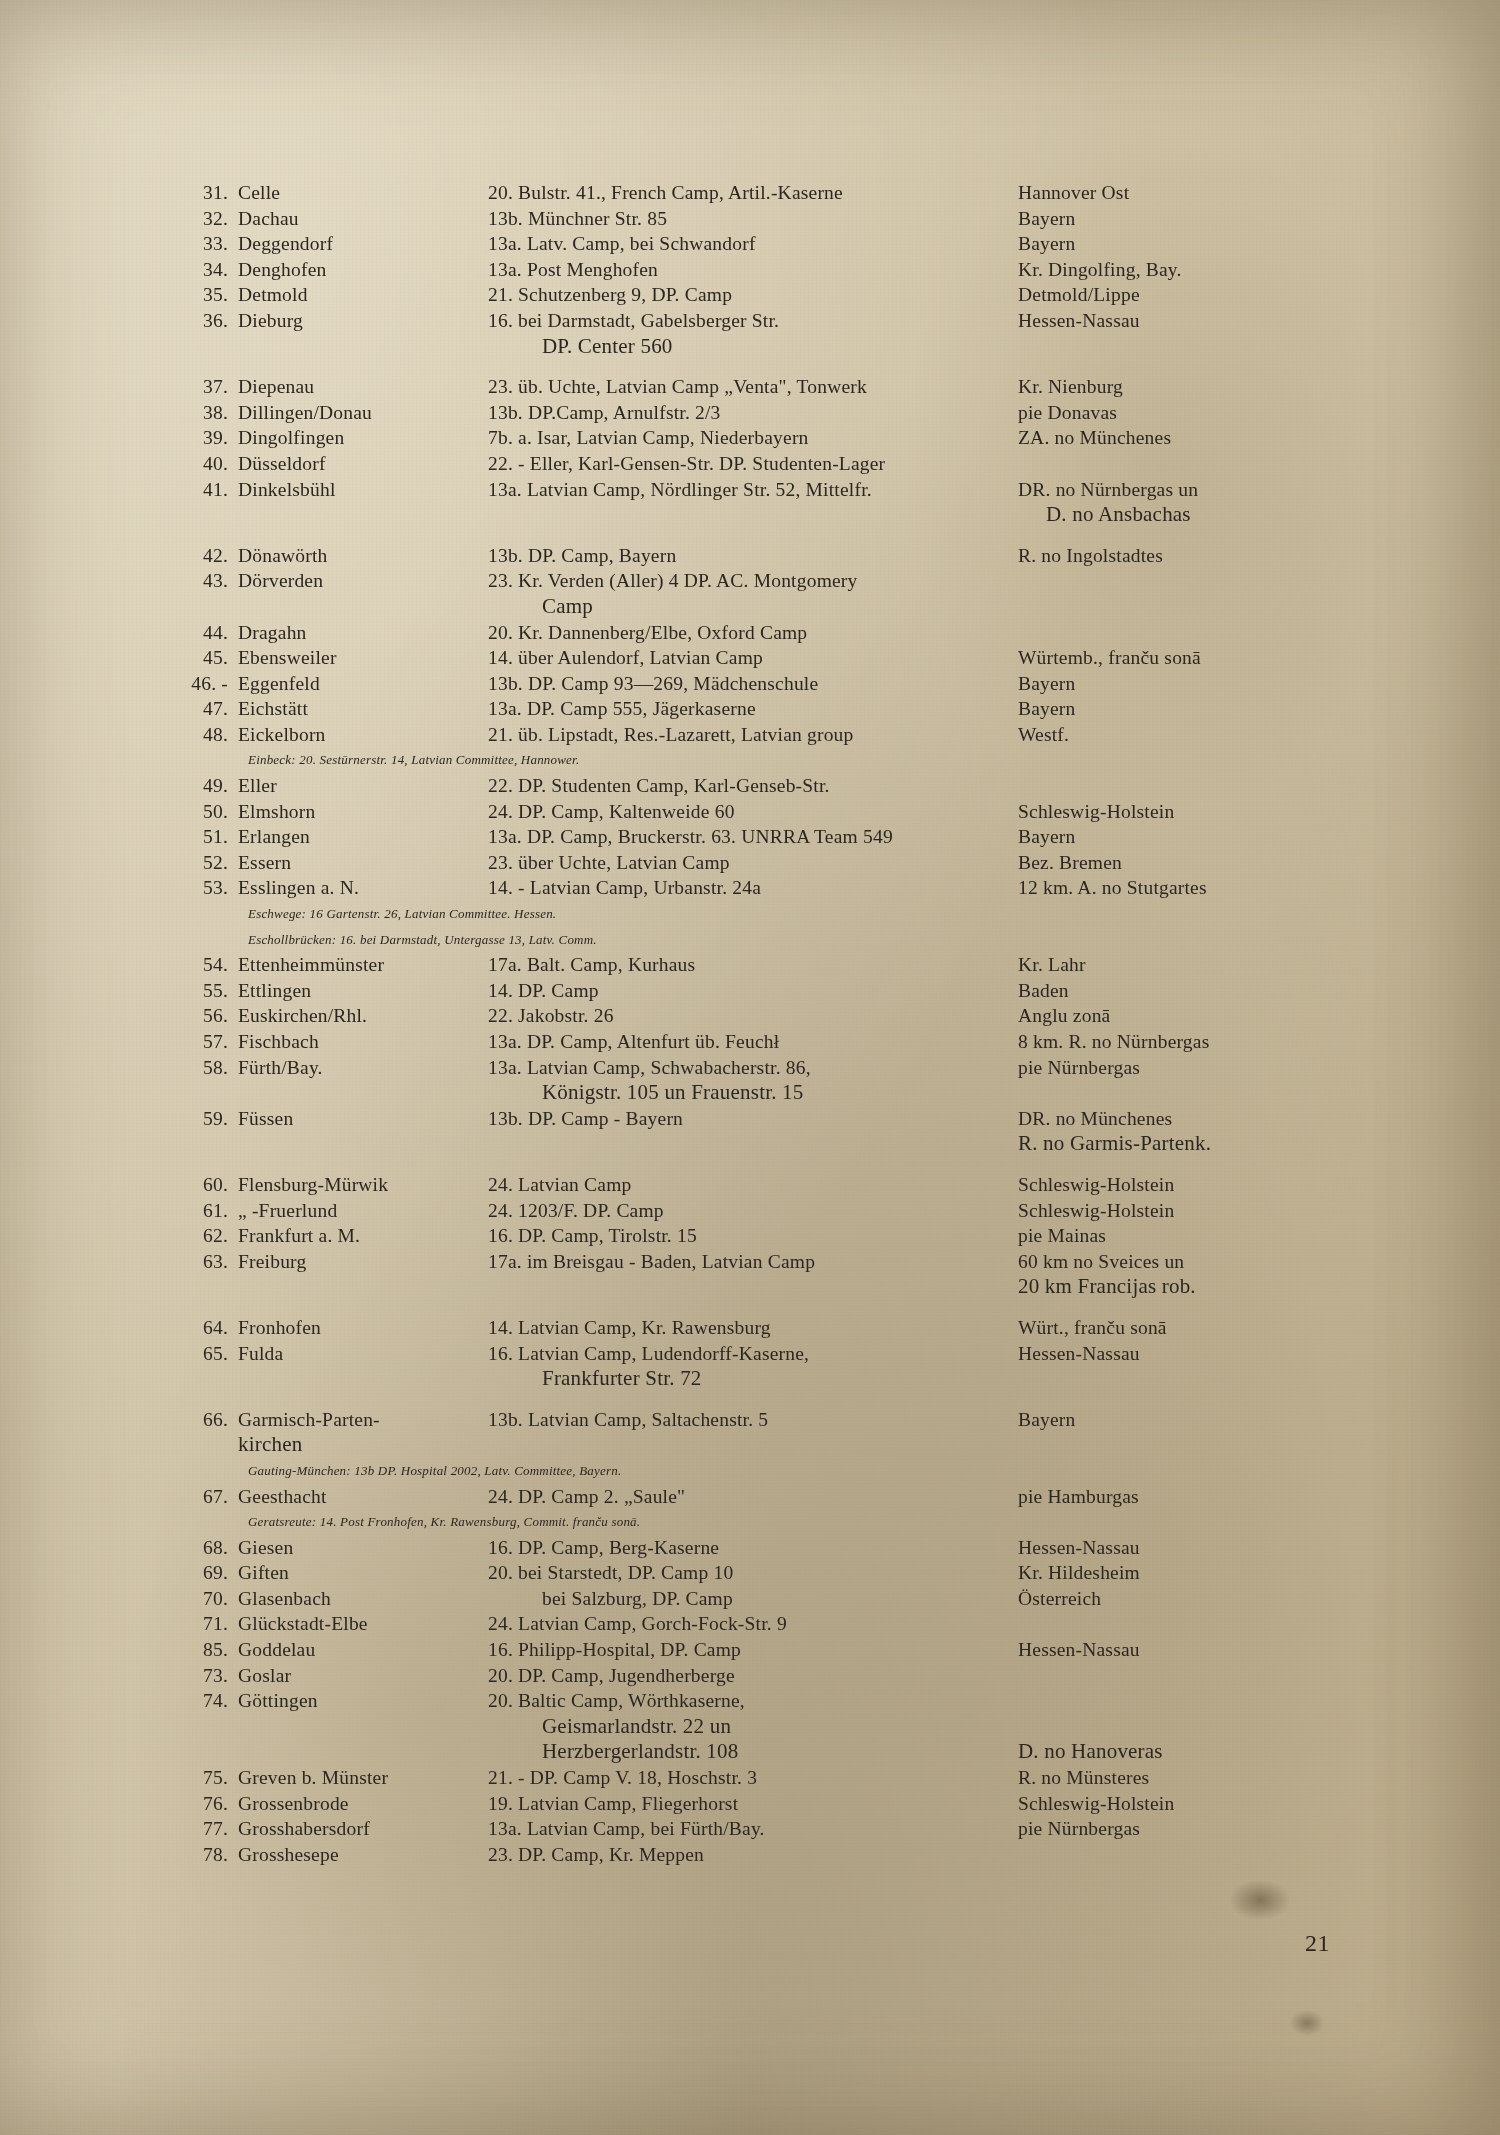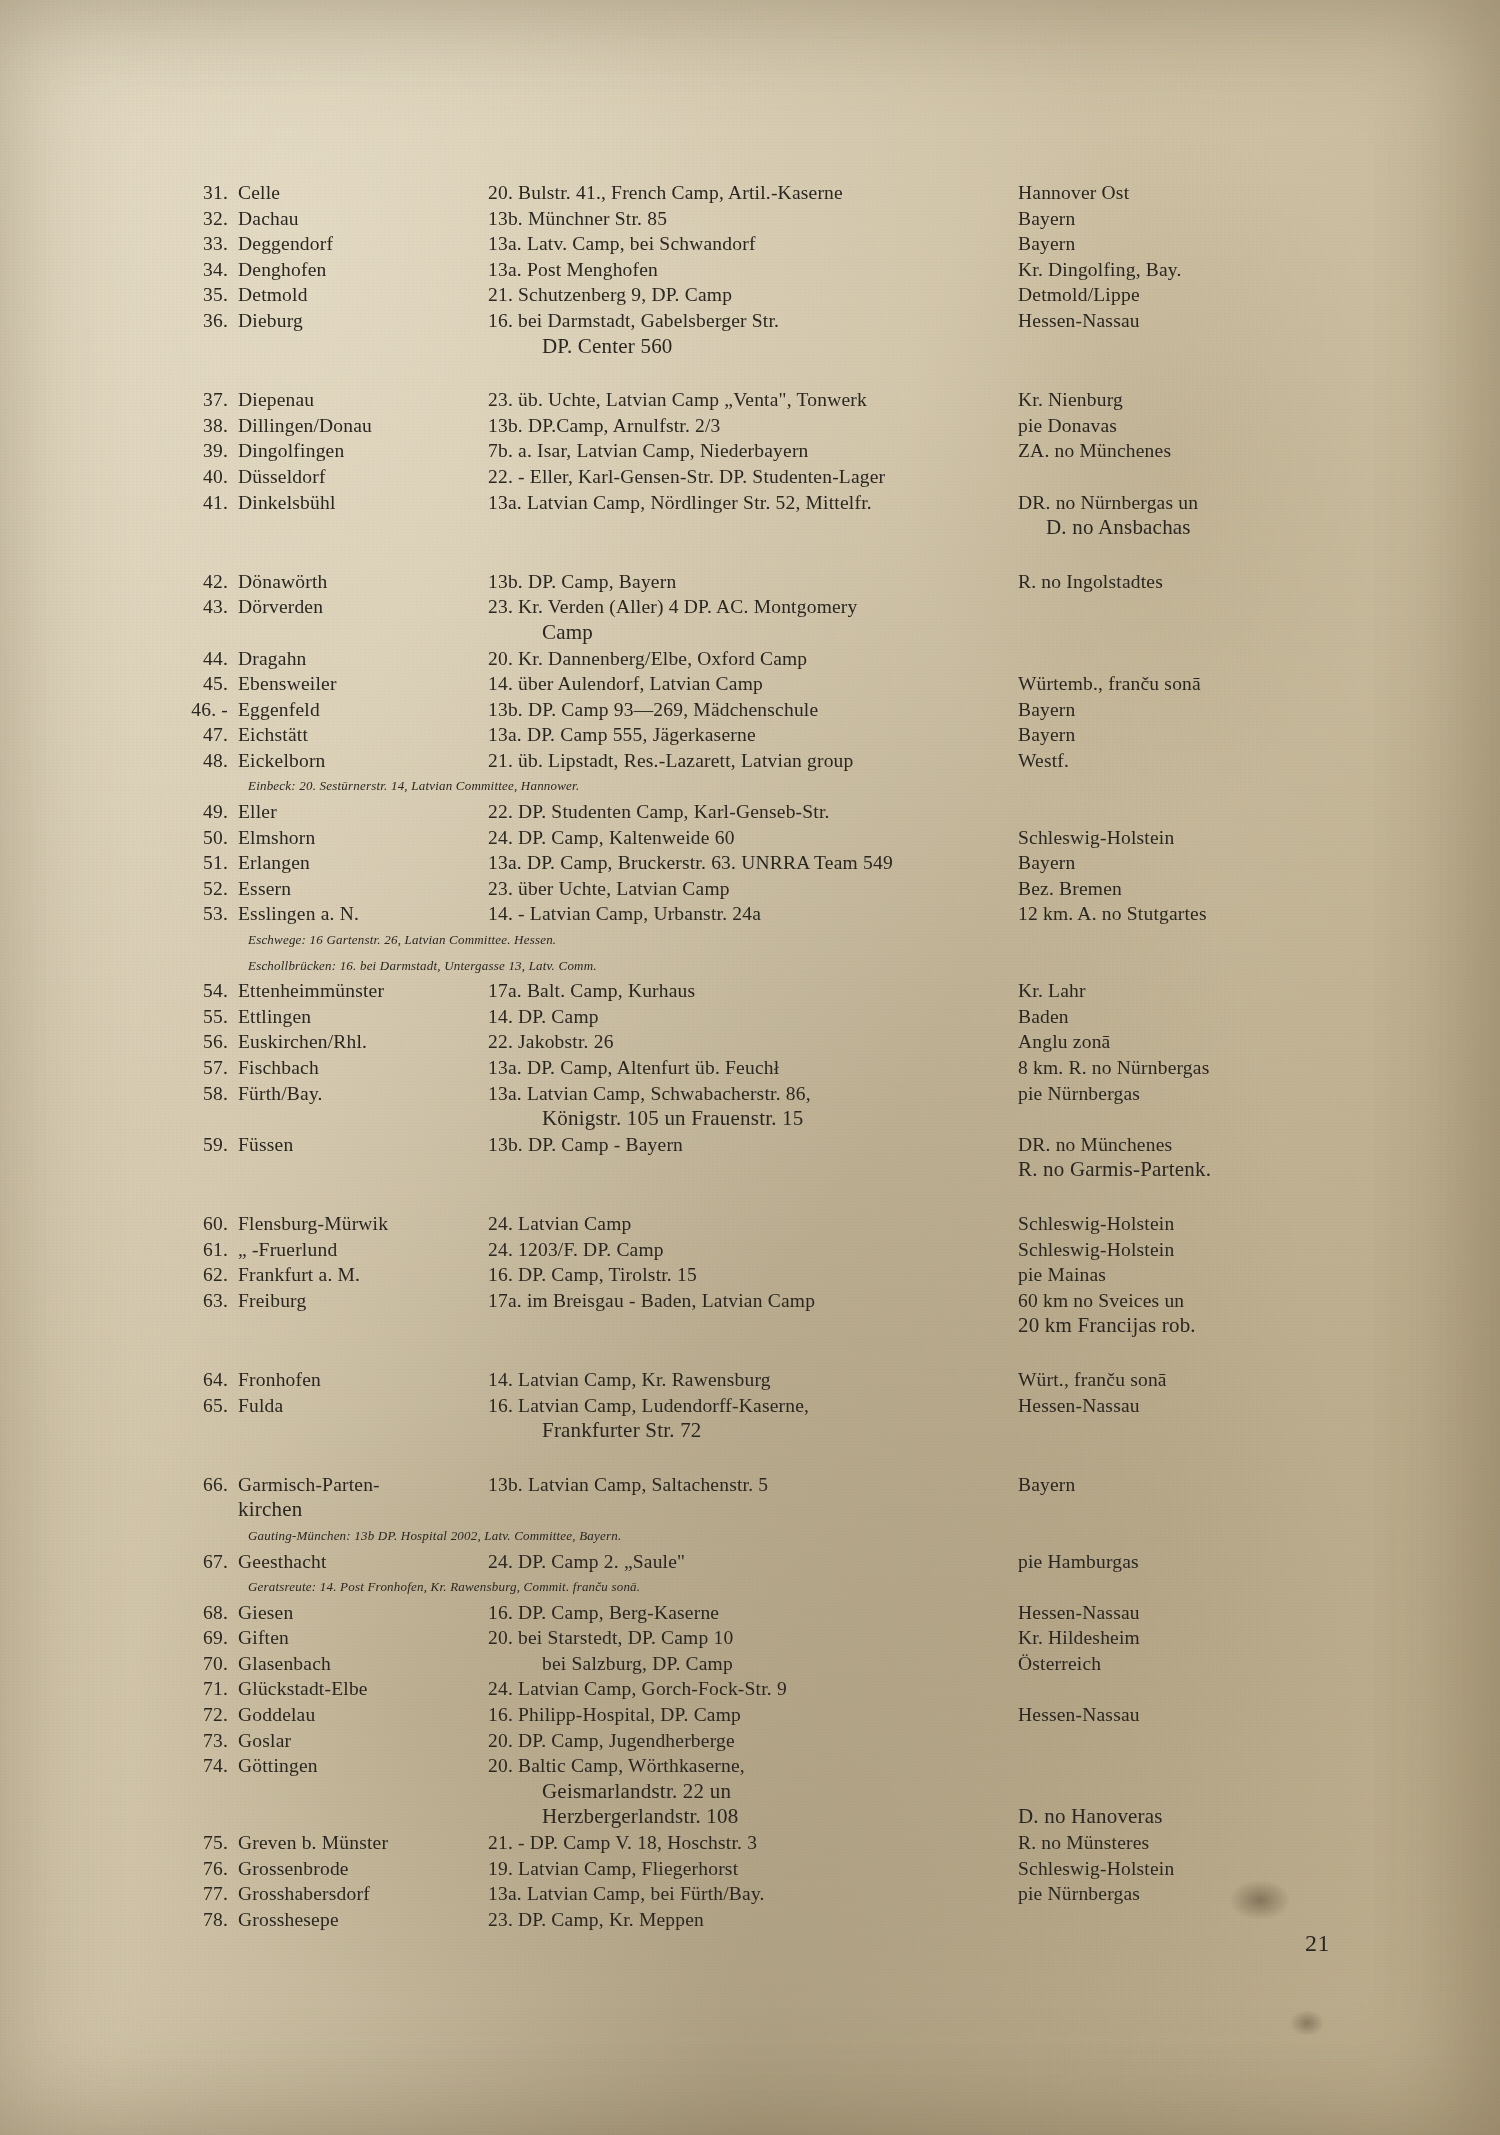--- a/index.html
+++ b/index.html
@@ -70,21 +70,21 @@
 
   .row {
     display: flex;
     align-items: flex-end;
     font-size: 19.5px;
     line-height: 25.6px;
     color: #2a2620;
     letter-spacing: 0.2px;
     white-space: nowrap;
   }
-  .row.gap-top { margin-top: 28px; }
+  .row.gap-top { margin-top: 15px; }
 
   .c-num {
     width: 52px;
     flex: 0 0 52px;
     text-align: right;
     padding-right: 10px;
     box-sizing: border-box;
   }
   .c-name {
     width: 250px;
@@ -451,21 +451,21 @@
       <span class="c-desc indent">bei Salzburg, DP. Camp</span>
       <span class="c-region">Österreich</span>
     </div>
     <div class="row">
       <span class="c-num">71.</span>
       <span class="c-name">Glückstadt-Elbe</span>
       <span class="c-desc">24.  Latvian Camp, Gorch-Fock-Str. 9</span>
       <span class="c-region"></span>
     </div>
     <div class="row">
-      <span class="c-num">72.</span>
+      <span class="c-num">85.</span>
       <span class="c-name">Goddelau</span>
       <span class="c-desc">16.  Philipp-Hospital, DP. Camp</span>
       <span class="c-region">Hessen-Nassau</span>
     </div>
     <div class="row">
       <span class="c-num">73.</span>
       <span class="c-name">Goslar</span>
       <span class="c-desc">20.  DP. Camp, Jugendherberge</span>
       <span class="c-region"></span>
     </div>

